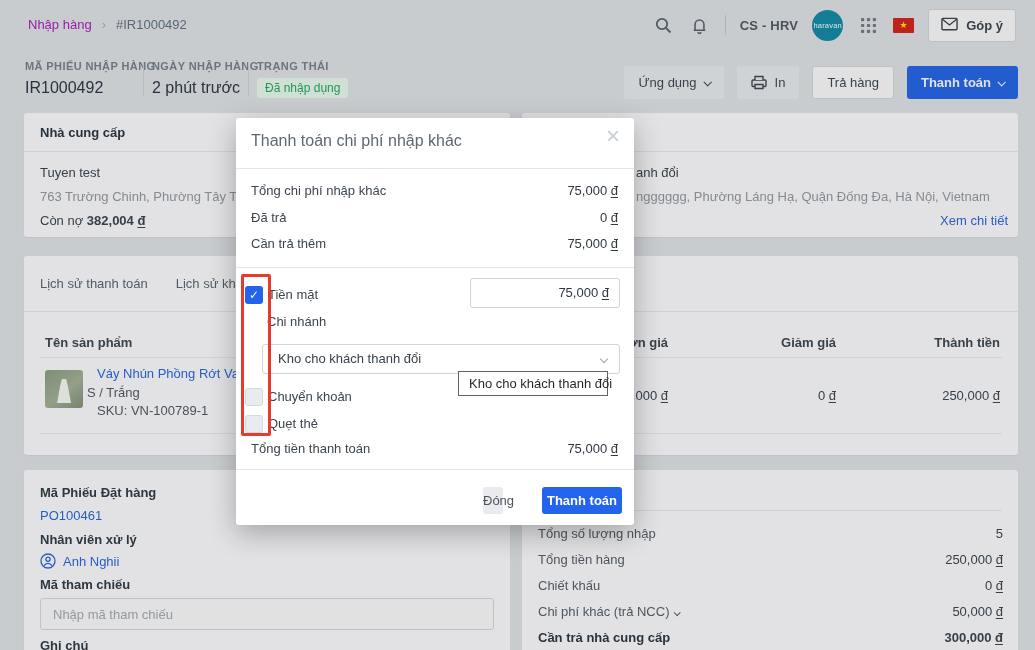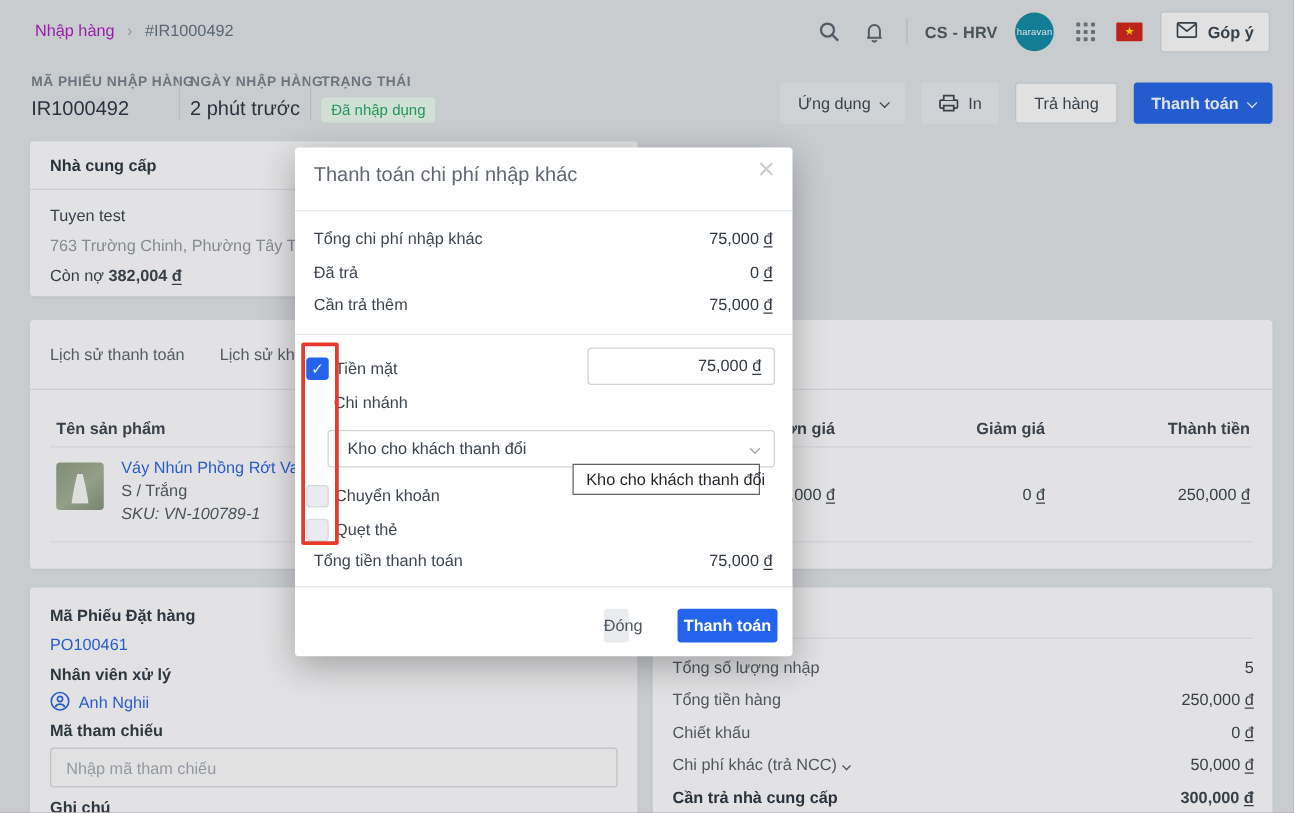--- a/index.html
+++ b/index.html
@@ -194,36 +194,42 @@
   <div class="card" style="left:24px; top:113px; width:486px; height:124px;">
     <div class="card-head">Nhà cung cấp</div>
     <div style="position:absolute; left:16px; top:164px; margin-top:-113px;"></div>
     <div style="position:absolute; left:16px; top:52px;">Tuyen test</div>
     <div class="muted" style="position:absolute; left:16px; top:76px; white-space:nowrap;">763 Trường Chinh, Phường Tây Thạnh, Q</div>
     <div style="position:absolute; left:16px; top:100px;">
       <span>Còn nợ </span><b class="money">382,004 <u>đ</u></b>
     </div>
   </div>
 
+  <div class="card" style="left:522px; top:113px; width:496px; height:124px;">
+    <div class="card-head"></div>
+    <div style="position:absolute; left:114px; top:52px; white-space:nowrap;">anh đổi</div>
+    <div class="muted" style="position:absolute; left:114px; top:76px; white-space:nowrap;">ngggggg, Phường Láng Hạ, Quận Đống Đa, Hà Nội, Vietnam</div>
+    <div class="link" style="position:absolute; right:10px; top:100px;">Xem chi tiết</div>
+  </div>
 
   <div class="card" style="left:24px; top:256px; width:994px; height:199px;">
     <div class="tabs">
       <div class="tab">Lịch sử thanh toán</div>
       <div class="tab">Lịch sử kho</div>
     </div>
     <div class="thead-cell" style="left:21px;">Tên sản phẩm</div>
     <div class="thead-cell" style="right:350px;">Đơn giá</div>
     <div class="thead-cell" style="right:182px;">Giảm giá</div>
     <div class="thead-cell" style="right:18px;">Thành tiền</div>
     <div class="thead-line"></div>
 
     <div class="thumb"></div>
     <div class="link" style="position:absolute; left:73px; top:110px; white-space:nowrap;">Váy Nhún Phồng Rớt Vai 2 D</div>
-    <div style="position:absolute; left:73px; top:129px; color:#4c555e;">S / Trắng</div>
-    <div style="position:absolute; left:73px; top:147px; color:#4c555e;font-style:italic;">SKU: VN-100789-1</div>
+    <div style="position:absolute; left:63px; top:129px; color:#4c555e;">S / Trắng</div>
+    <div style="position:absolute; left:73px; top:147px; color:#4c555e;">SKU: VN-100789-1</div>
     <div class="cell-val money" style="right:350px;">50,000 <u>đ</u></div>
     <div class="cell-val money" style="right:182px;">0 <u>đ</u></div>
     <div class="cell-val money" style="right:18px;">250,000 <u>đ</u></div>
     <div class="row-line"></div>
   </div>
 
   <div class="card" style="left:24px; top:470px; width:486px; height:200px;">
     <div class="flabel" style="position:absolute; left:16px; top:15px;">Mã Phiếu Đặt hàng</div>
     <div class="link" style="position:absolute; left:16px; top:38px;">PO100461</div>
     <div class="flabel" style="position:absolute; left:16px; top:62px;">Nhân viên xử lý</div>

